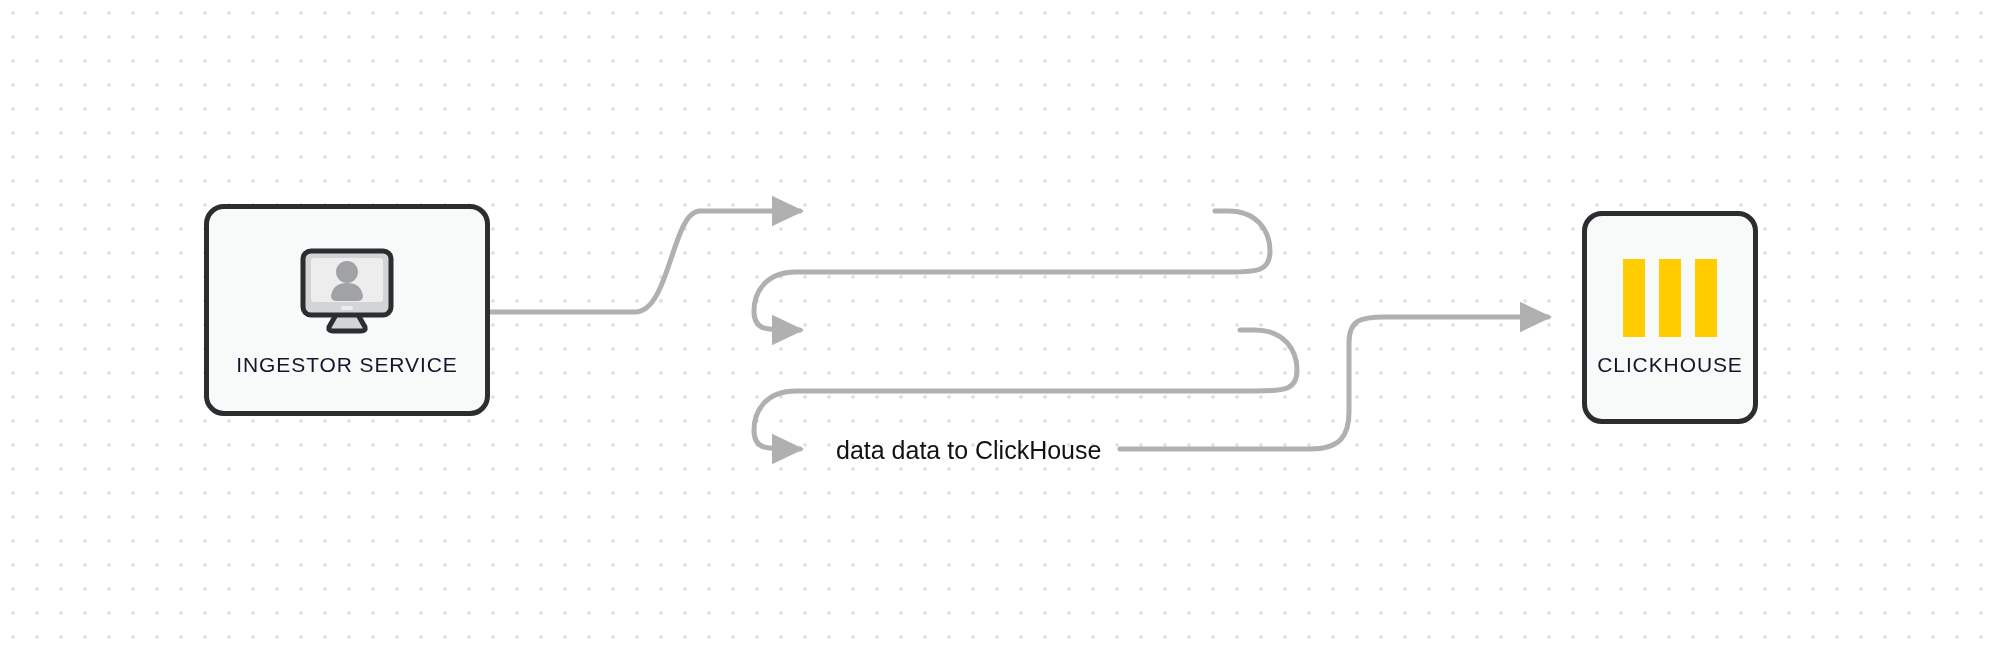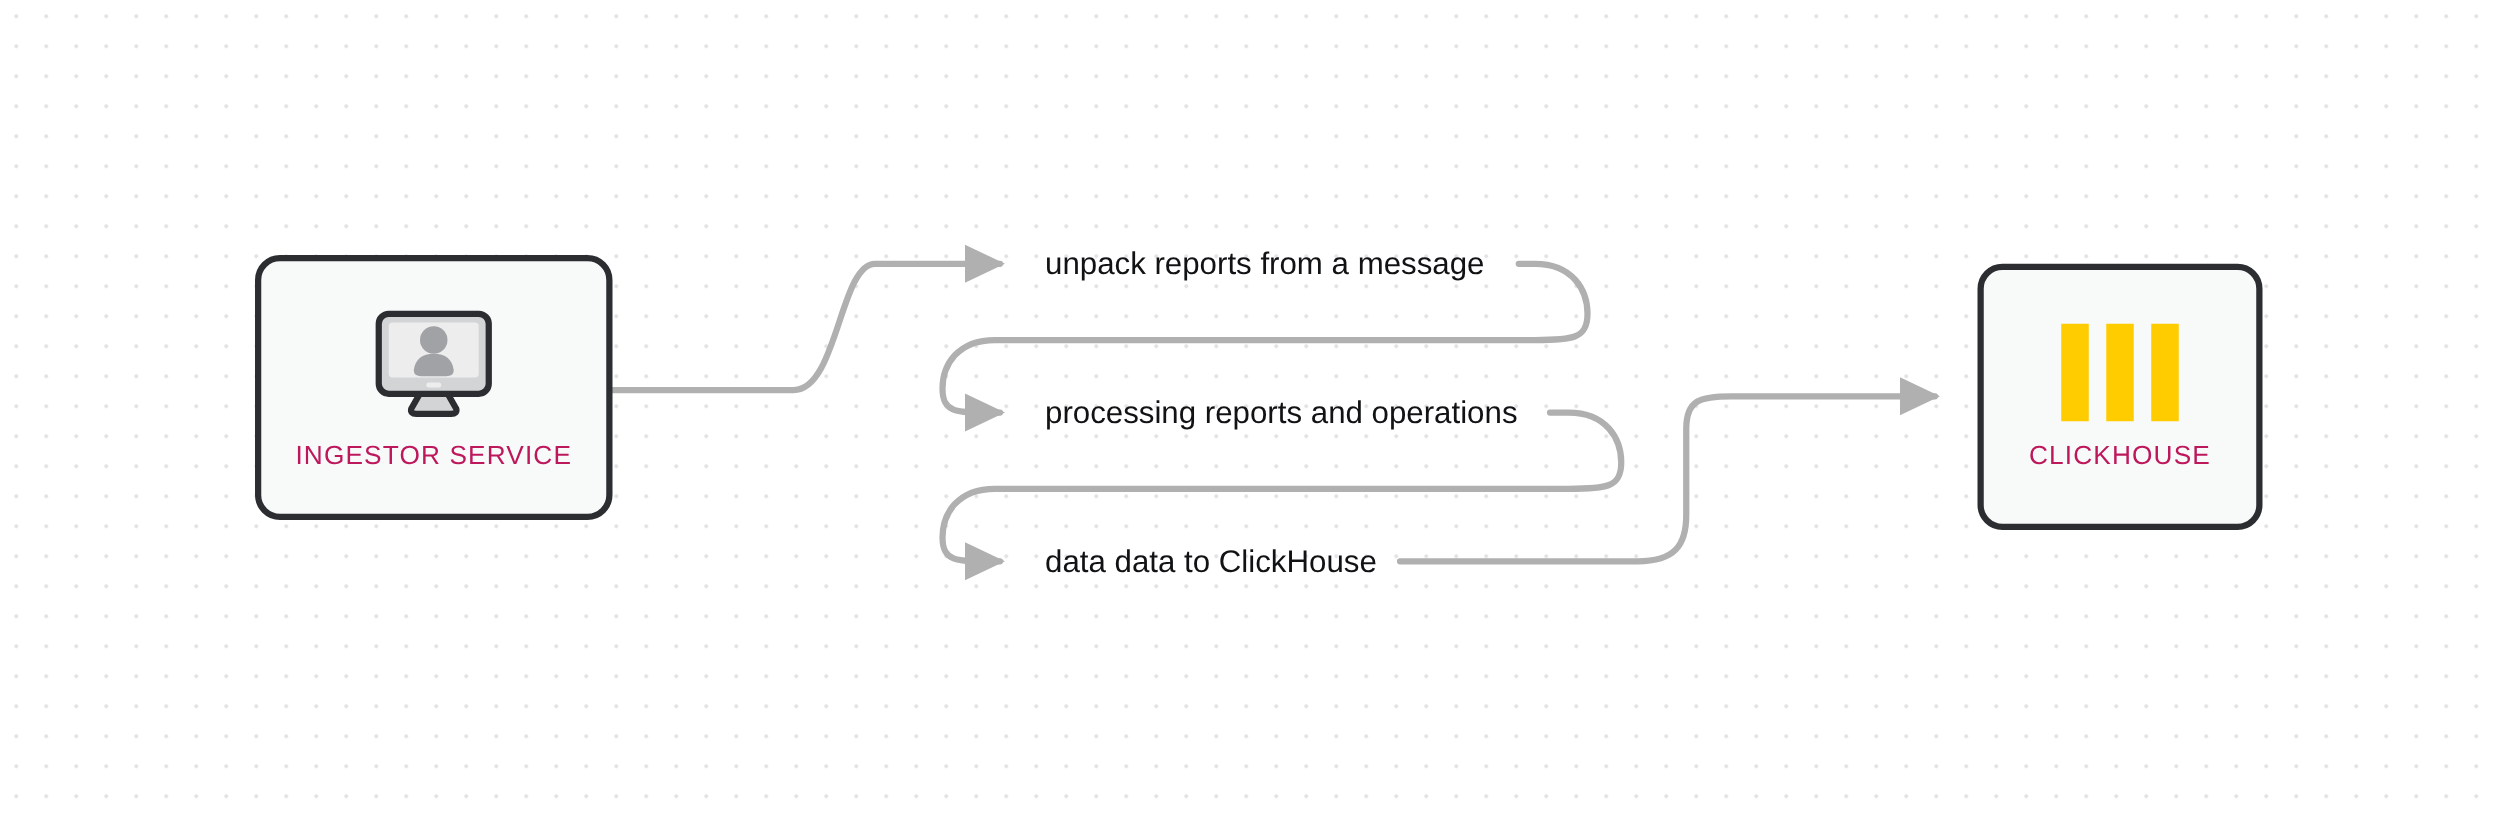--- a/index.html
+++ b/index.html
@@ -35,39 +35,39 @@
     box-sizing: border-box;
     background: #f8f9f9;
     border: 5px solid #2b2d31;
     border-radius: 20px;
     display: flex;
     flex-direction: column;
     align-items: center;
     justify-content: center;
   }
   .node-label {
-    color: #be185d;
+    color: #0f172a;
     font-size: 21px;
     letter-spacing: 0.9px;
     text-align: center;
     white-space: nowrap;
   }
 
   #node-ingestor {
     left: 204px;
     top: 204px;
     width: 286px;
     height: 212px;
   }
   #node-ingestor .node-label { margin-top: 14px; }
 
   #node-clickhouse {
     left: 1582px;
     top: 211px;
-    width: 228px;
+    width: 176px;
     height: 213px;
   }
   #node-clickhouse .node-label { margin-top: 16px; }
 
   
   .monitor-icon { width: 104px; height: 96px; display: block; }
 
   
   .ch-logo {
     display: flex;
@@ -116,23 +116,21 @@
 
       <path d="M 1240 330 L 1255 330 C 1285 330 1297 351 1297 370
                C 1297 390 1285 391 1255 391 L 796 391
                C 766 391 754 411 754 430 C 754 450 766 449 796 449 L 800 449" marker-end="url(#arrowhead)"></path>
 
       <path d="M 1120 449 L 1310 449 C 1340 449 1349 436 1349 412
                L 1349 343 C 1349 320 1360 317 1385 317 L 1548 317" marker-end="url(#arrowhead)"></path>
     </g>
   </svg>
 
-  <div class="edge-label" id="edge-label-1">unpack reports from a message</div>
 
-  <div class="edge-label" id="edge-label-2">processing reports and operations</div>
 
   <div class="edge-label" id="edge-label-3">data data to ClickHouse</div>
 
   <div class="node" id="node-ingestor">
 
     <svg class="monitor-icon" viewBox="0 0 104 96">
 
       <path d="M34 84 L42 70 L62 70 L70 84 Q71 88 66 88 L38 88 Q33 88 34 84 Z" fill="#d3d4d6" stroke="#2b2d31" stroke-width="5" stroke-linejoin="round"></path>
 
       <rect x="8" y="8" width="88" height="64" rx="8" fill="#d3d4d6" stroke="#2b2d31" stroke-width="5"></rect>

